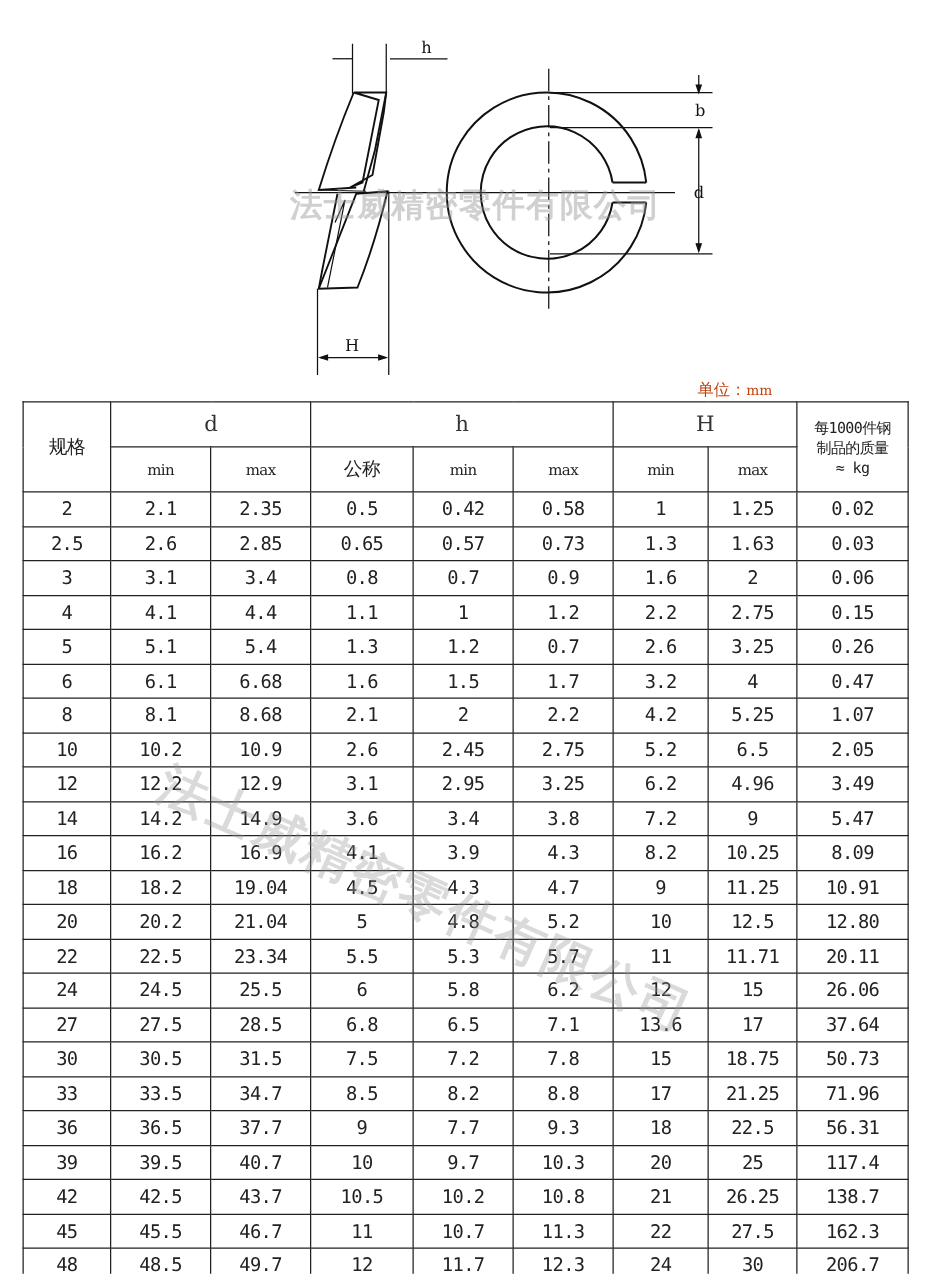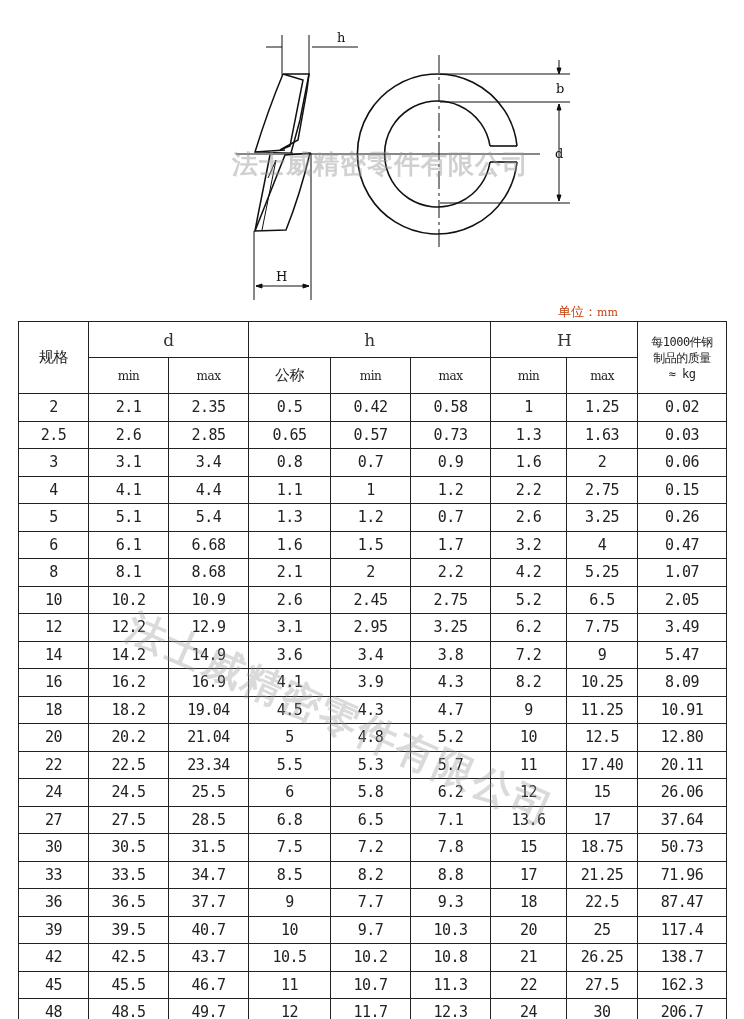--- a/index.html
+++ b/index.html
@@ -208,21 +208,21 @@
         <td>2.05</td>
       </tr>
       <tr class="row">
         <td>12</td>
         <td>12.2</td>
         <td>12.9</td>
         <td>3.1</td>
         <td>2.95</td>
         <td>3.25</td>
         <td>6.2</td>
-        <td>7.75</td>
+        <td>4.96</td>
         <td>3.49</td>
       </tr>
       <tr class="row">
         <td>14</td>
         <td>14.2</td>
         <td>14.9</td>
         <td>3.6</td>
         <td>3.4</td>
         <td>3.8</td>
         <td>7.2</td>
@@ -263,21 +263,21 @@
         <td>12.80</td>
       </tr>
       <tr class="row">
         <td>22</td>
         <td>22.5</td>
         <td>23.34</td>
         <td>5.5</td>
         <td>5.3</td>
         <td>5.7</td>
         <td>11</td>
-        <td>17.40</td>
+        <td>11.71</td>
         <td>20.11</td>
       </tr>
       <tr class="row">
         <td>24</td>
         <td>24.5</td>
         <td>25.5</td>
         <td>6</td>
         <td>5.8</td>
         <td>6.2</td>
         <td>12</td>
@@ -319,21 +319,21 @@
       </tr>
       <tr class="row">
         <td>36</td>
         <td>36.5</td>
         <td>37.7</td>
         <td>9</td>
         <td>7.7</td>
         <td>9.3</td>
         <td>18</td>
         <td>22.5</td>
-        <td>87.47</td>
+        <td>56.31</td>
       </tr>
       <tr class="row">
         <td>39</td>
         <td>39.5</td>
         <td>40.7</td>
         <td>10</td>
         <td>9.7</td>
         <td>10.3</td>
         <td>20</td>
         <td>25</td>

